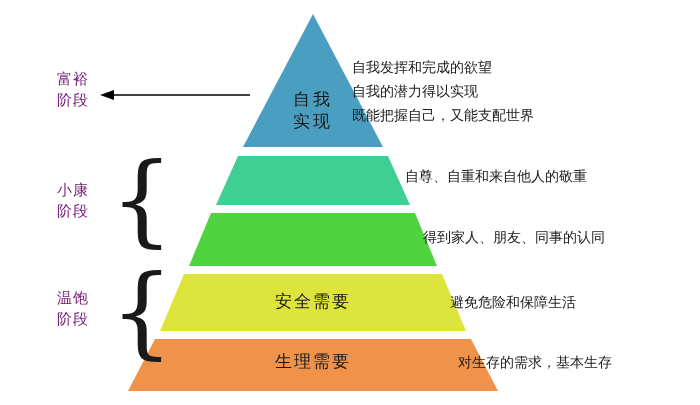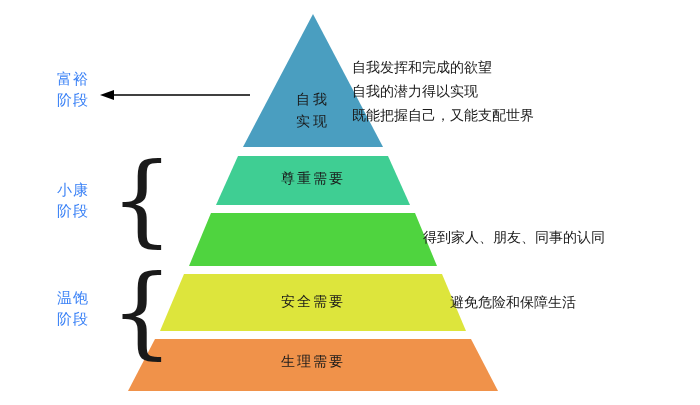--- a/index.html
+++ b/index.html
@@ -20,21 +20,21 @@
     left: 0;
     top: 0;
     width: 700px;
     height: 405px;
   }
   
   .tier-label {
     position: absolute;
     text-align: center;
     color: #1a1a1a;
-    font-size: 14px;
+    font-size: 17px;
     letter-spacing: 2px;
     line-height: 22px;
     white-space: pre-line;
     font-family: "DejaVu Sans", "Liberation Sans", sans-serif;
   }
   #tier-label-0 { left: 263px; top: 88px; width: 100px; letter-spacing: 3px; }
   #tier-label-1 { left: 243px; top: 167px; width: 140px; }
   #tier-label-2 { left: 243px; top: 225px; width: 140px; }
   #tier-label-3 { left: 243px; top: 290px; width: 140px; }
   #tier-label-4 { left: 243px; top: 350px; width: 140px; }
@@ -51,21 +51,21 @@
   #desc-0 { left: 352px; top: 55px; text-align: left; }
   #desc-1 { left: 405px; top: 164px; }
   #desc-2 { left: 423px; top: 225px; }
   #desc-3 { left: 450px; top: 290px; text-align: right; }
   #desc-4 { left: 458px; top: 350px; }
 
   
   .stage-label {
     position: absolute;
     text-align: center;
-    color: #3b82f6;
+    color: #701a75;
     font-size: 15px;
     line-height: 21px;
     white-space: pre-line;
     letter-spacing: 1px;
     font-family: "DejaVu Sans", "Liberation Sans", sans-serif;
   }
   #stage-label-0 { left: 44px; top: 69px; width: 58px; }
   #stage-label-1 { left: 44px; top: 180px; width: 58px; }
   #stage-label-2 { left: 44px; top: 288px; width: 58px; }
 
@@ -99,29 +99,30 @@
     <polygon points="155,339 471,339 498,391 128,391" fill="#F0924A"></polygon>
 
     <g>
       <line x1="250" y1="95" x2="112" y2="95" stroke="#000000" stroke-width="1.6"></line>
       <polygon points="100,95 114,90 114,100" fill="#000000"></polygon>
     </g>
   </svg>
 
   <div class="tier-label" id="tier-label-0">自我
 实现</div>
-  <div class="tier-label" id="tier-label-1">尊重需要</div>
   <div class="tier-label" id="tier-label-3">安全需要</div>
   <div class="tier-label" id="tier-label-4">生理需要</div>
 
   <div class="desc" id="desc-0">自我发挥和完成的欲望
  自我的潜力得以实现
   既能把握自己，又能支配世界</div>
+  <div class="desc" id="desc-1">自尊、自重和来自他人的敬重</div>
   <div class="desc" id="desc-2">得到家人、朋友、同事的认同</div>
   <div class="desc" id="desc-3">避免危险和保障生活</div>
+  <div class="desc" id="desc-4">对生存的需求，基本生存</div>
 
   <div class="stage-label" id="stage-label-0">富裕
 阶段</div>
   <div class="stage-label" id="stage-label-1">小康
 阶段</div>
   <div class="stage-label" id="stage-label-2">温饱
 阶段</div>
 
   <div class="brace" id="brace-1">{</div>
   <div class="brace" id="brace-2">{</div>

